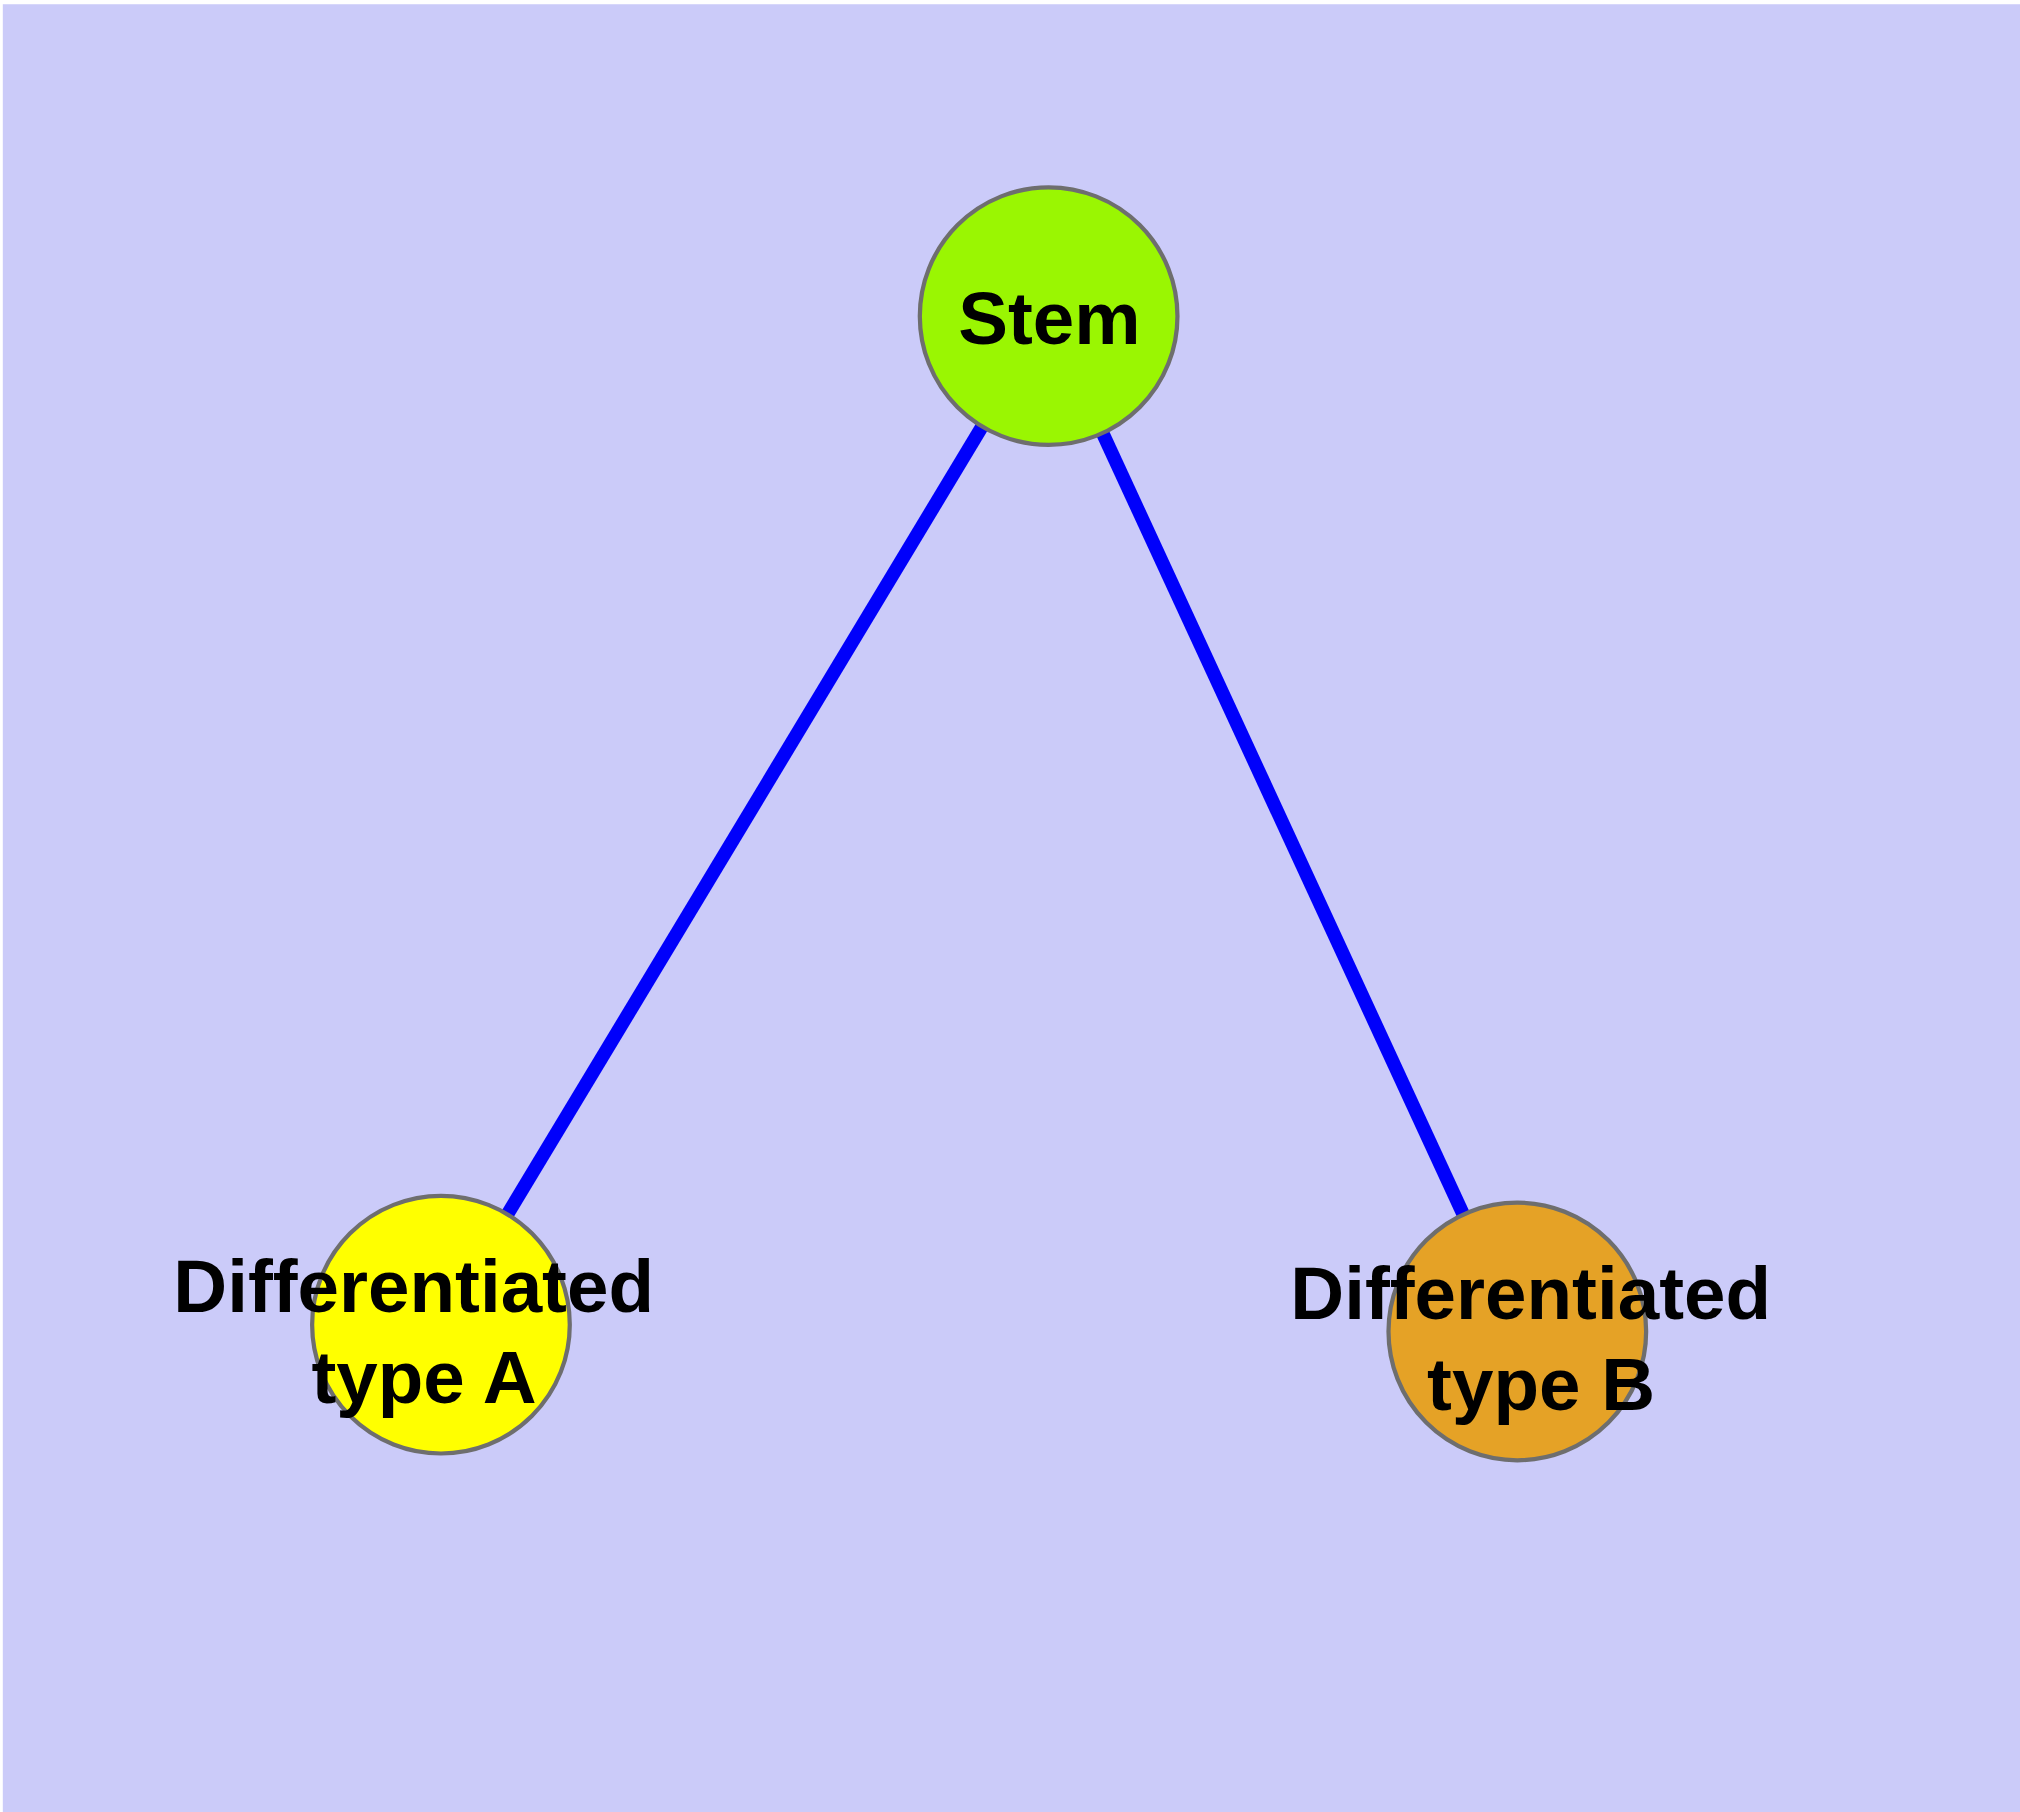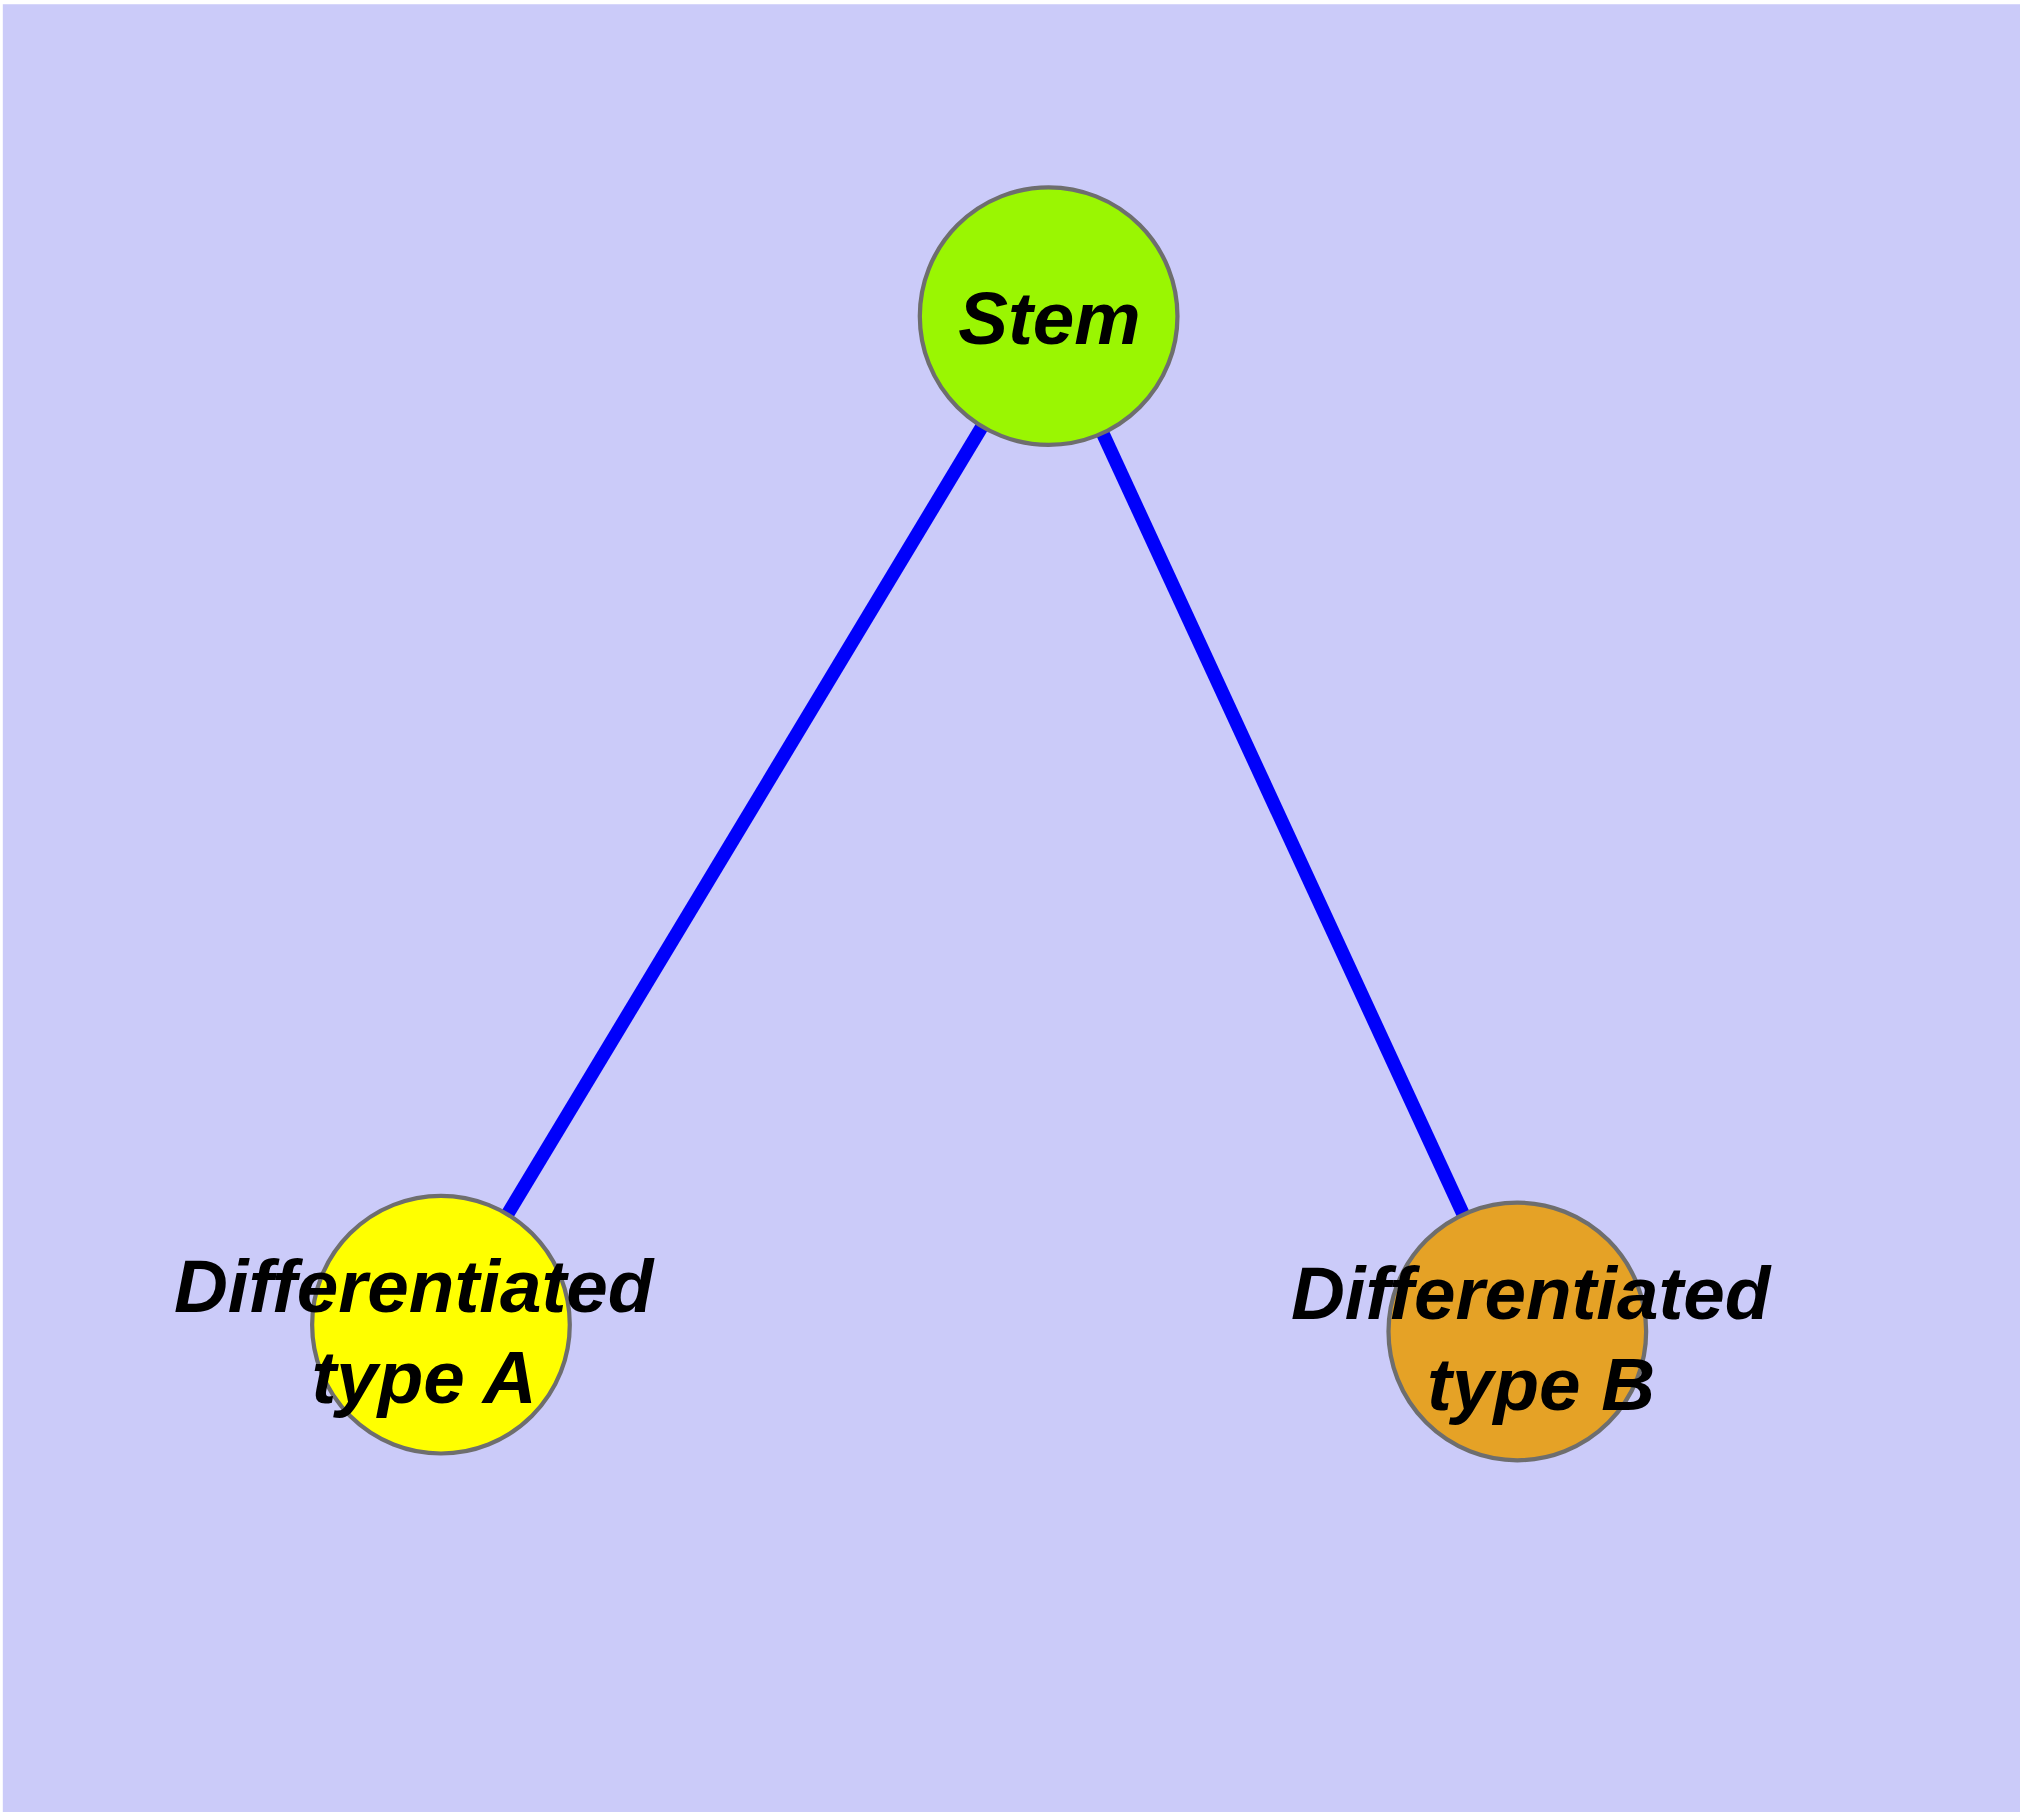--- a/index.html
+++ b/index.html
@@ -6,21 +6,21 @@
     margin: 0;
     padding: 0;
     width: 2021px;
     height: 1812px;
     background: #ffffff;
     overflow: hidden;
   }
   #stage {
     position: absolute;
     left: 0; top: 0;
-    width: 2021px; height: 1756px; font-style: italic;
+    width: 2021px; height: 1756px;
   }
   svg { display: block; }
   .plot-bg { fill: var(--bg, #cbcbf9); }
   .edge {
     stroke: var(--edge, #0000fb);
     stroke-width: 16;
     fill: none;
   }
   .node-circle {
     stroke: var(--node-stroke, #6e6e6e);

